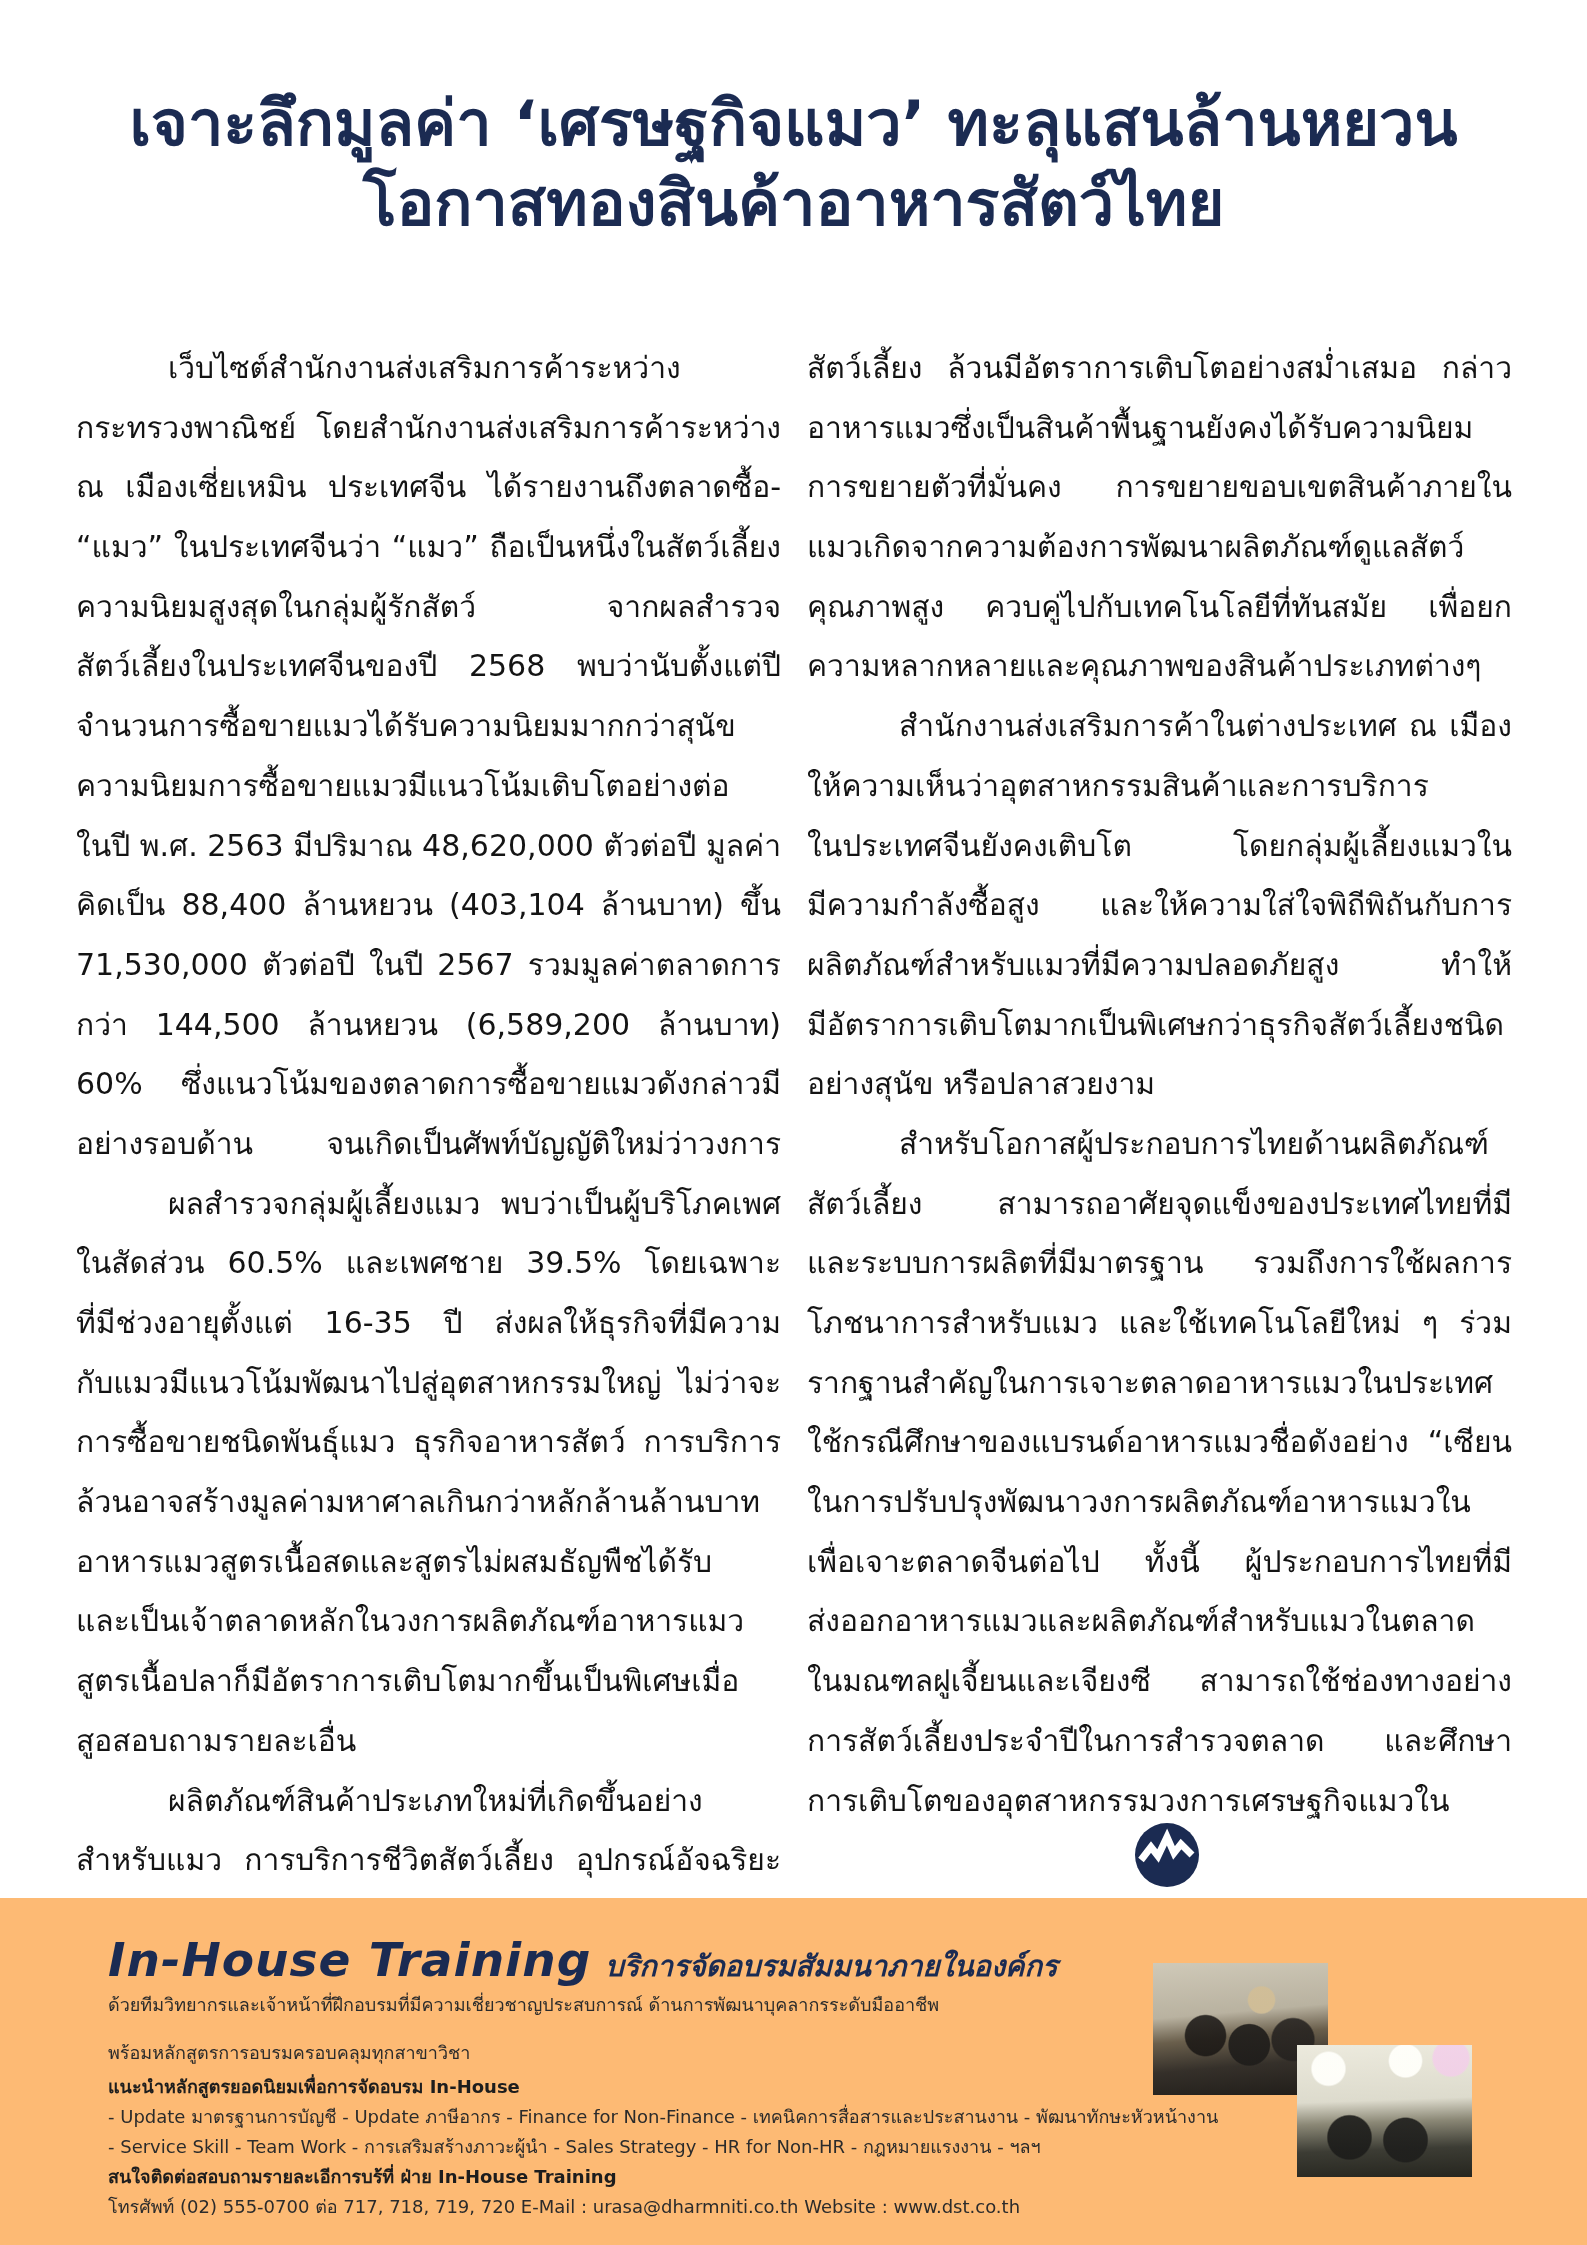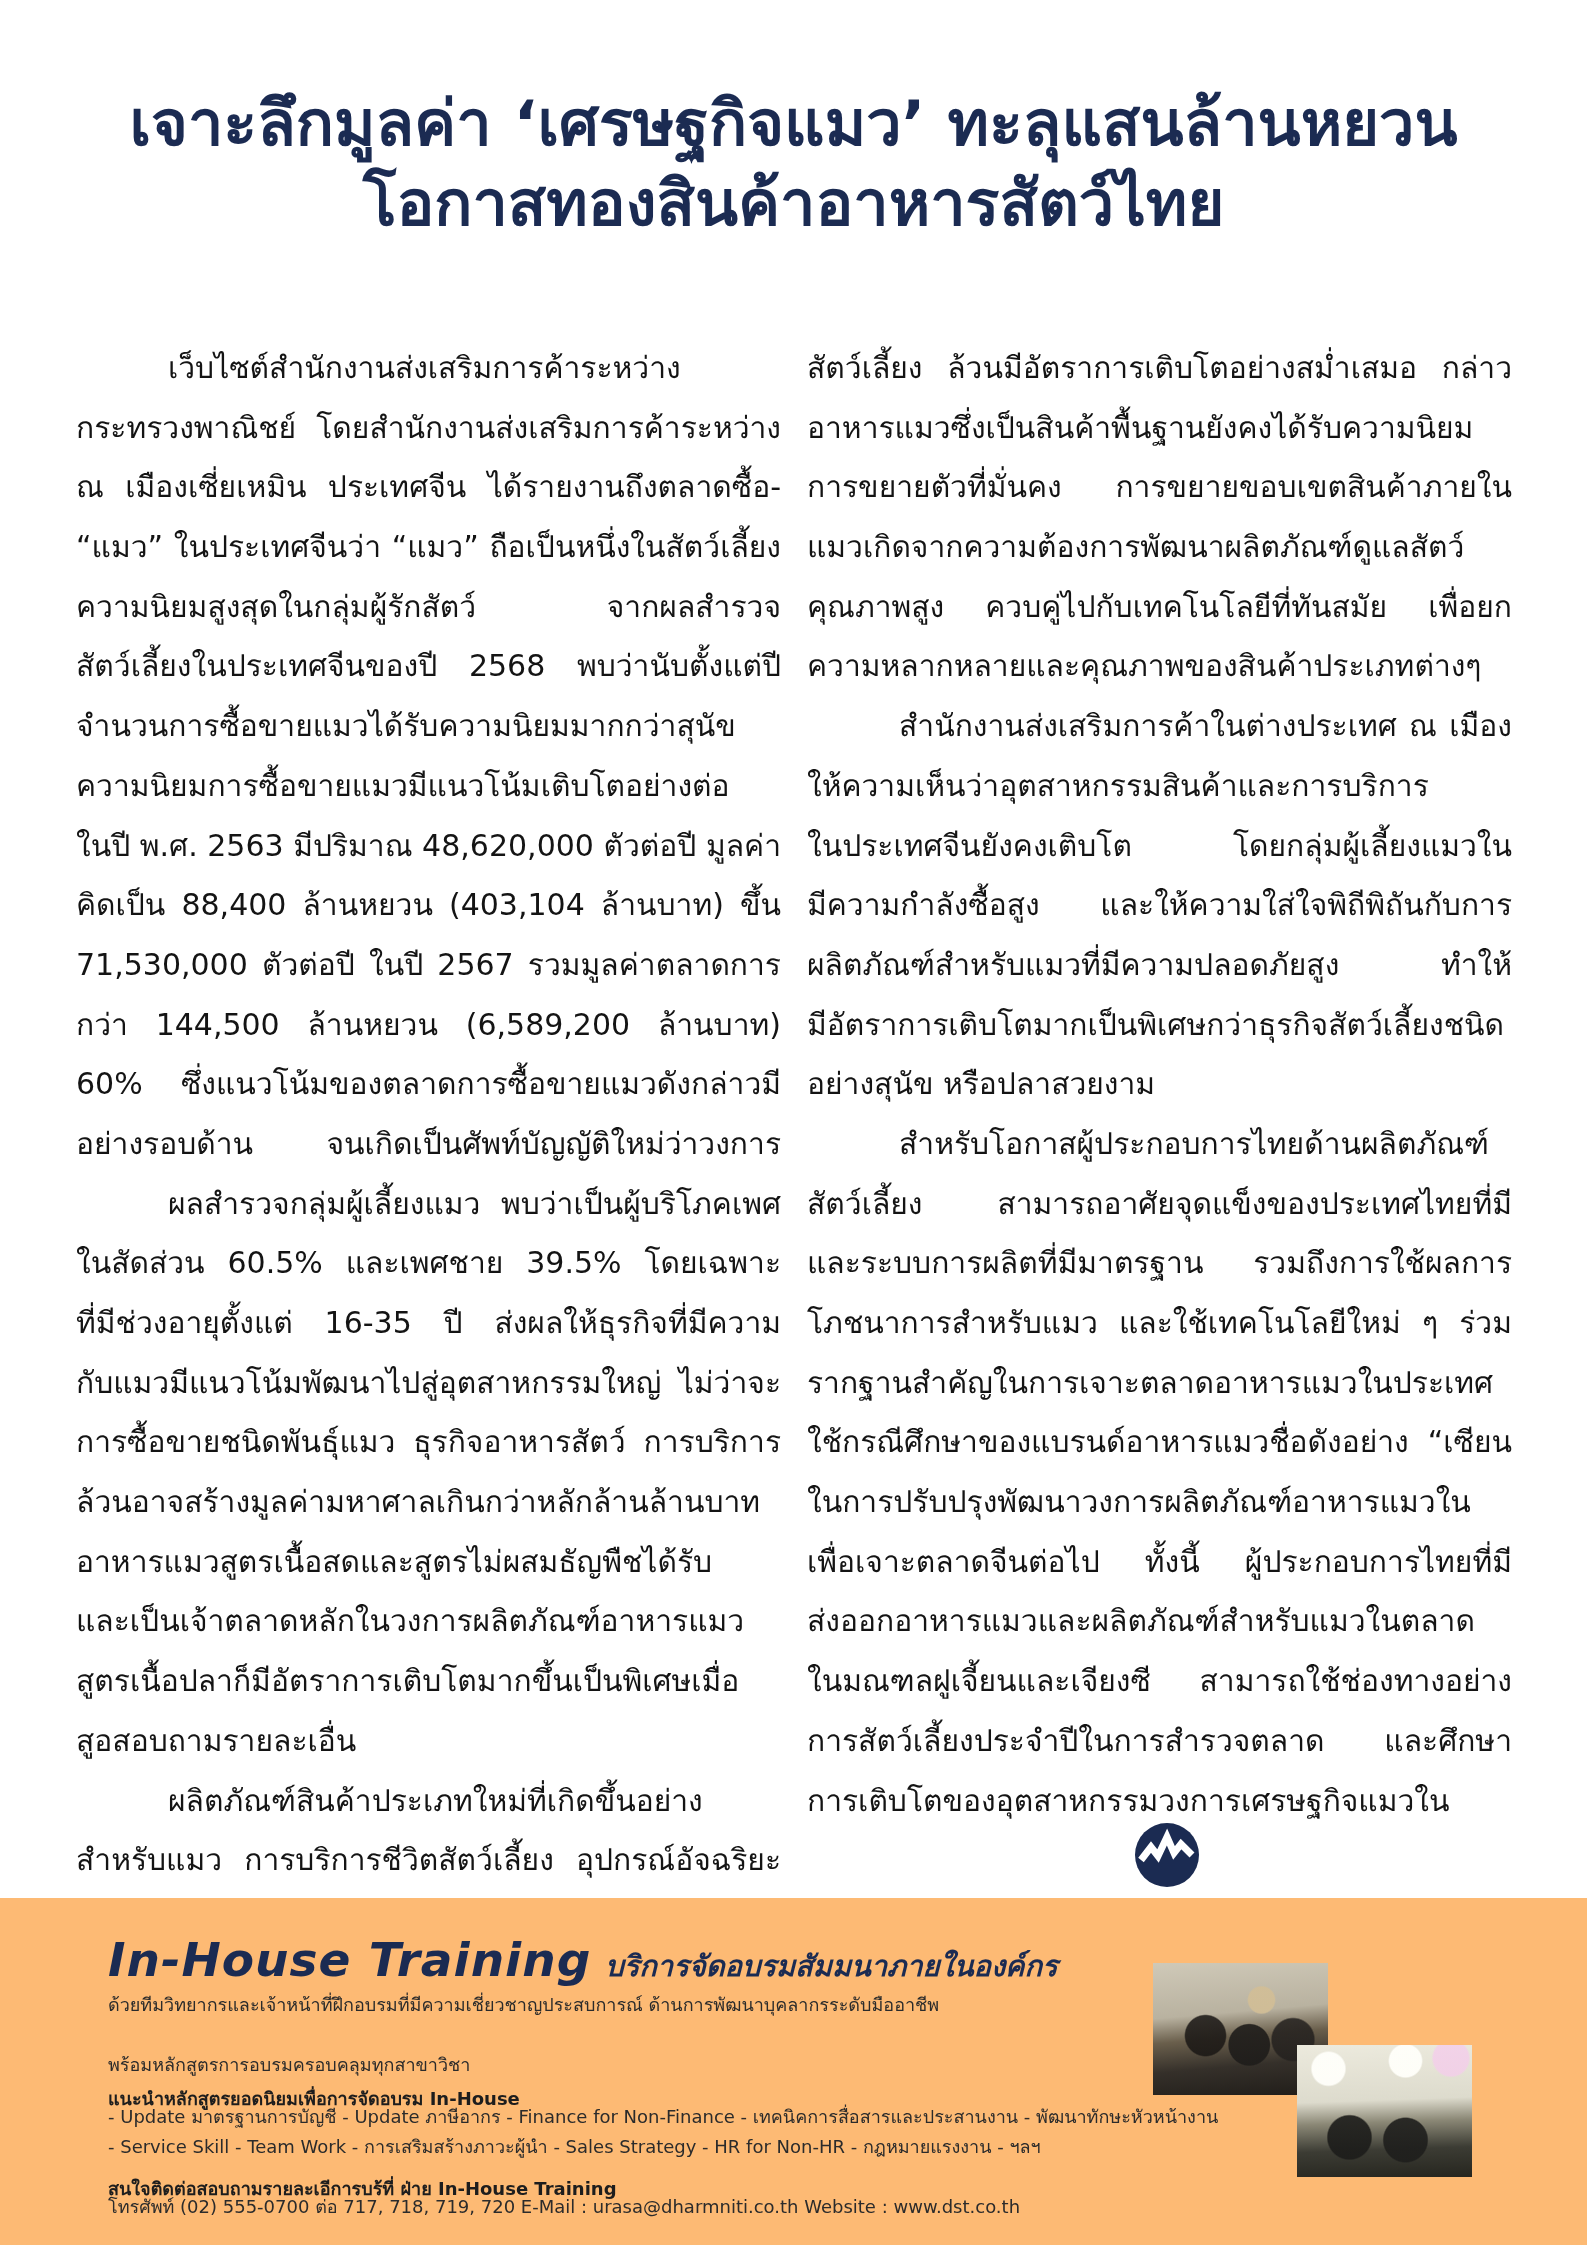--- a/index.html
+++ b/index.html
@@ -62,21 +62,21 @@
   }
   .footer-heading .en { font-size:47px; letter-spacing:1px; }
   .footer-heading .th { font-size:29px; margin-left:14px; }
   .f-line {
     position:absolute;
     left:108px;
     color:#2b2b2b;
     font-size:18px;
     white-space:nowrap;
   }
-  .f-bold { font-weight:bold; color:#1d1d1d;margin-top:12px; }
+  .f-bold { font-weight:bold; color:#1d1d1d; }
   .photo {
     position:absolute;
     overflow:hidden;
   }
   .photo-1 {
     left:1153px; top:65px;
     width:175px; height:132px;
     background:
       radial-gradient(circle at 62% 28%, rgba(210,190,150,.9) 0 9%, rgba(210,190,150,0) 10%),
       radial-gradient(circle at 30% 55%, rgba(25,22,20,.85) 0 14%, rgba(25,22,20,0) 15%),
@@ -169,21 +169,21 @@
       <circle cx="33" cy="33" r="32" fill="#1b2b52"></circle>
       <polyline points="7,38 17,25 24,34 33,15 40,31 47,22 58,33" fill="none" stroke="#ffffff" stroke-width="7" stroke-linejoin="miter"></polyline>
     </svg>
   </div>
 
   <div class="footer">
     <div class="footer-heading">
       <span class="en">In-House Training</span><span class="th">บริการจัดอบรมสัมมนาภายในองค์กร</span>
     </div>
     <div class="f-line" style="top:92px;">ด้วยทีมวิทยากรและเจ้าหน้าที่ฝึกอบรมที่มีความเชี่ยวชาญประสบการณ์ ด้านการพัฒนาบุคลากรระดับมืออาชีพ</div>
-    <div class="f-line" style="top:152px;text-align:right;">พร้อมหลักสูตรการอบรมครอบคลุมทุกสาขาวิชา</div>
+    <div class="f-line" style="top:140px;text-align:right;">พร้อมหลักสูตรการอบรมครอบคลุมทุกสาขาวิชา</div>
     <div class="f-line f-bold" style="top:174px;">แนะนำหลักสูตรยอดนิยมเพื่อการจัดอบรม In-House</div>
     <div class="f-line" style="top:204px;">- Update มาตรฐานการบัญชี - Update ภาษีอากร - Finance for Non-Finance - เทคนิคการสื่อสารและประสานงาน - พัฒนาทักษะหัวหน้างาน</div>
     <div class="f-line" style="top:234px;">- Service Skill - Team Work - การเสริมสร้างภาวะผู้นำ - Sales Strategy - HR for Non-HR - กฎหมายแรงงาน - ฯลฯ</div>
     <div class="f-line f-bold" style="top:264px;">สนใจติดต่อสอบถามรายละเอีการบร้ที่ ฝ่าย In-House Training</div>
     <div class="f-line" style="top:294px;">โทรศัพท์ (02) 555-0700 ต่อ 717, 718, 719, 720 E-Mail : urasa@dharmniti.co.th Website : www.dst.co.th</div>
 
     <div class="photo photo-1"></div>
     <div class="photo photo-2"></div>
   </div>
 

